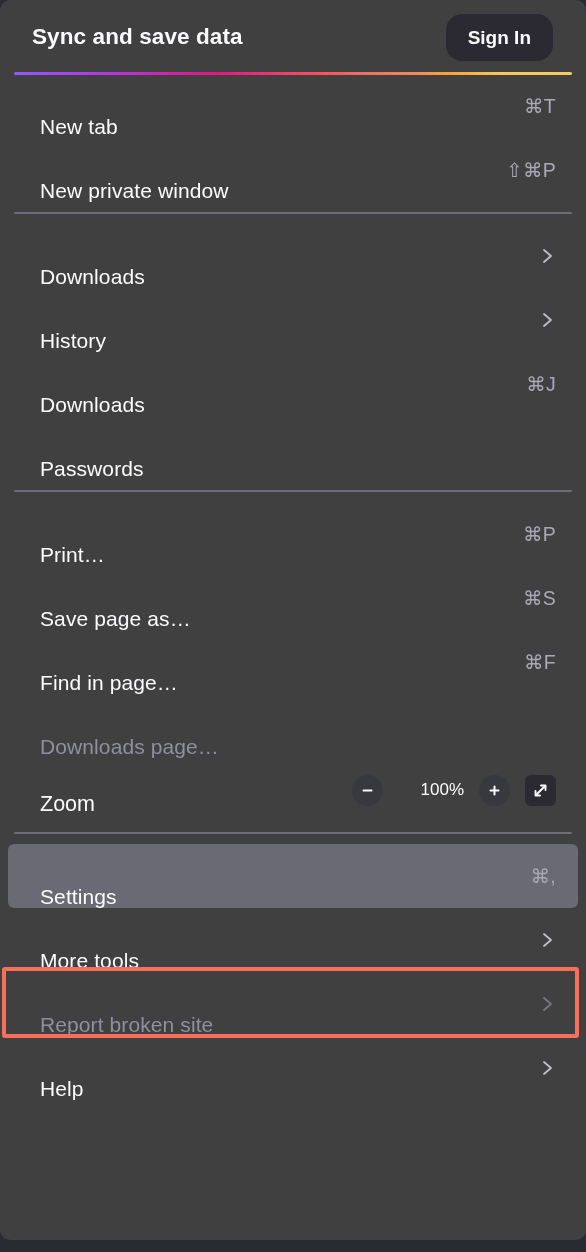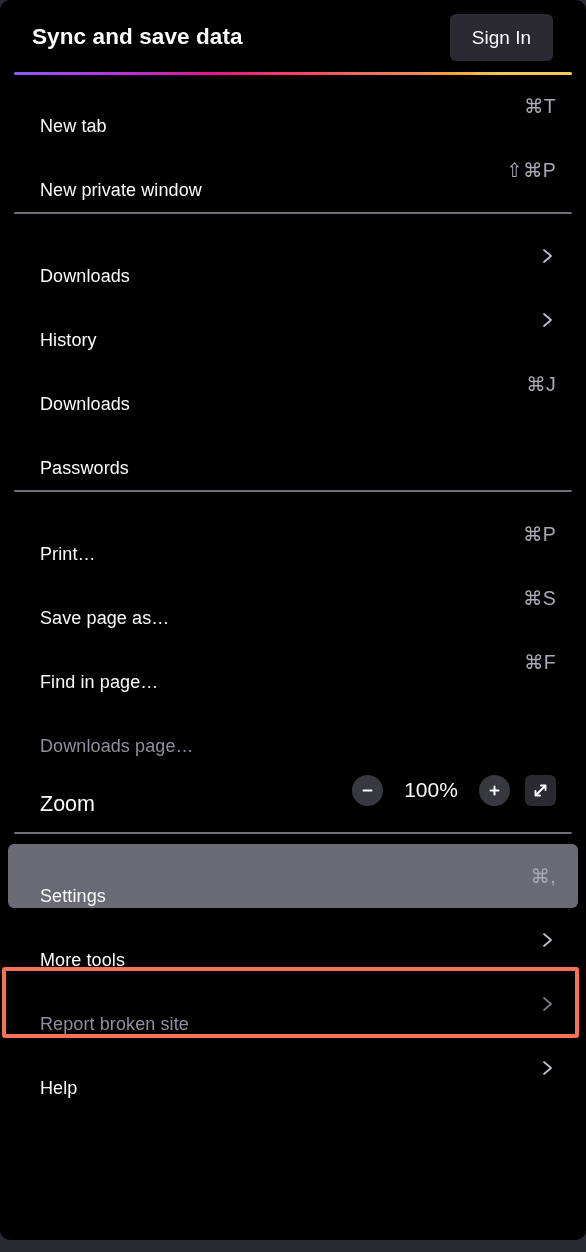--- a/index.html
+++ b/index.html
@@ -15,21 +15,21 @@
     -webkit-font-smoothing: antialiased;
   }
 
   
   #panel {
     position: absolute;
     left: 0;
     top: 0;
     width: 586px;
     height: 1240px;
-    background: #000000;
+    background: #404040;
     border-radius: 10px;
     box-sizing: border-box;
     overflow: hidden;
   }
 
   
   .header {
     position: relative;
     height: 74px;
     display: flex;
@@ -41,23 +41,23 @@
     flex: 1;
     font-size: 22.5px;
     font-weight: bold;
     color: #fbfbfe;
     letter-spacing: 0.1px;
   }
   .signin-btn {
     background: #2b2a33;
     color: #fbfbfe;
     font-size: 19px;
-    font-weight: normal;
+    font-weight: bold;
     border: none;
-    border-radius: 6px;
+    border-radius: 16px;
     padding: 14px 22px;
     margin-right: 19px;
     cursor: pointer;
     font-family: "Liberation Sans", sans-serif;
     line-height: 1;
   }
 
   .gradient-rule {
     position: absolute;
     left: 14px;
@@ -87,21 +87,21 @@
     display: flex;
     align-items: center;
     padding: 0 22px 0 32px;
     box-sizing: border-box;
     cursor: pointer;
     border-radius: 6px;
     margin: 0 8px;
   }
   .menu-label {
     flex: 1;
-    font-size: 18px;
+    font-size: 21px;
     color: #fbfbfe;
     letter-spacing: 0.1px;
     white-space: nowrap;
     margin-top: 41px;
   }
   .menu-item.disabled .menu-label { color: #8f8f9d; }
   .shortcut {
     font-size: 19.5px;
     color: #a9a9b6;
     letter-spacing: 0.3px;
@@ -151,24 +151,24 @@
     background: #38383f;
     border: none;
     display: flex;
     align-items: center;
     justify-content: center;
     cursor: pointer;
     padding: 0;
   }
   .round-btn svg { display: block; color: #fbfbfe; }
   .zoom-value {
-    font-size: 21px;
+    font-size: 17px;
     color: #fbfbfe;
     min-width: 66px;
-    text-align: center;
+    text-align: right;
   }
   .square-btn {
     width: 31px;
     height: 31px;
     border-radius: 6px;
     background: #2b2a33;
     border: none;
     display: flex;
     align-items: center;
     justify-content: center;

